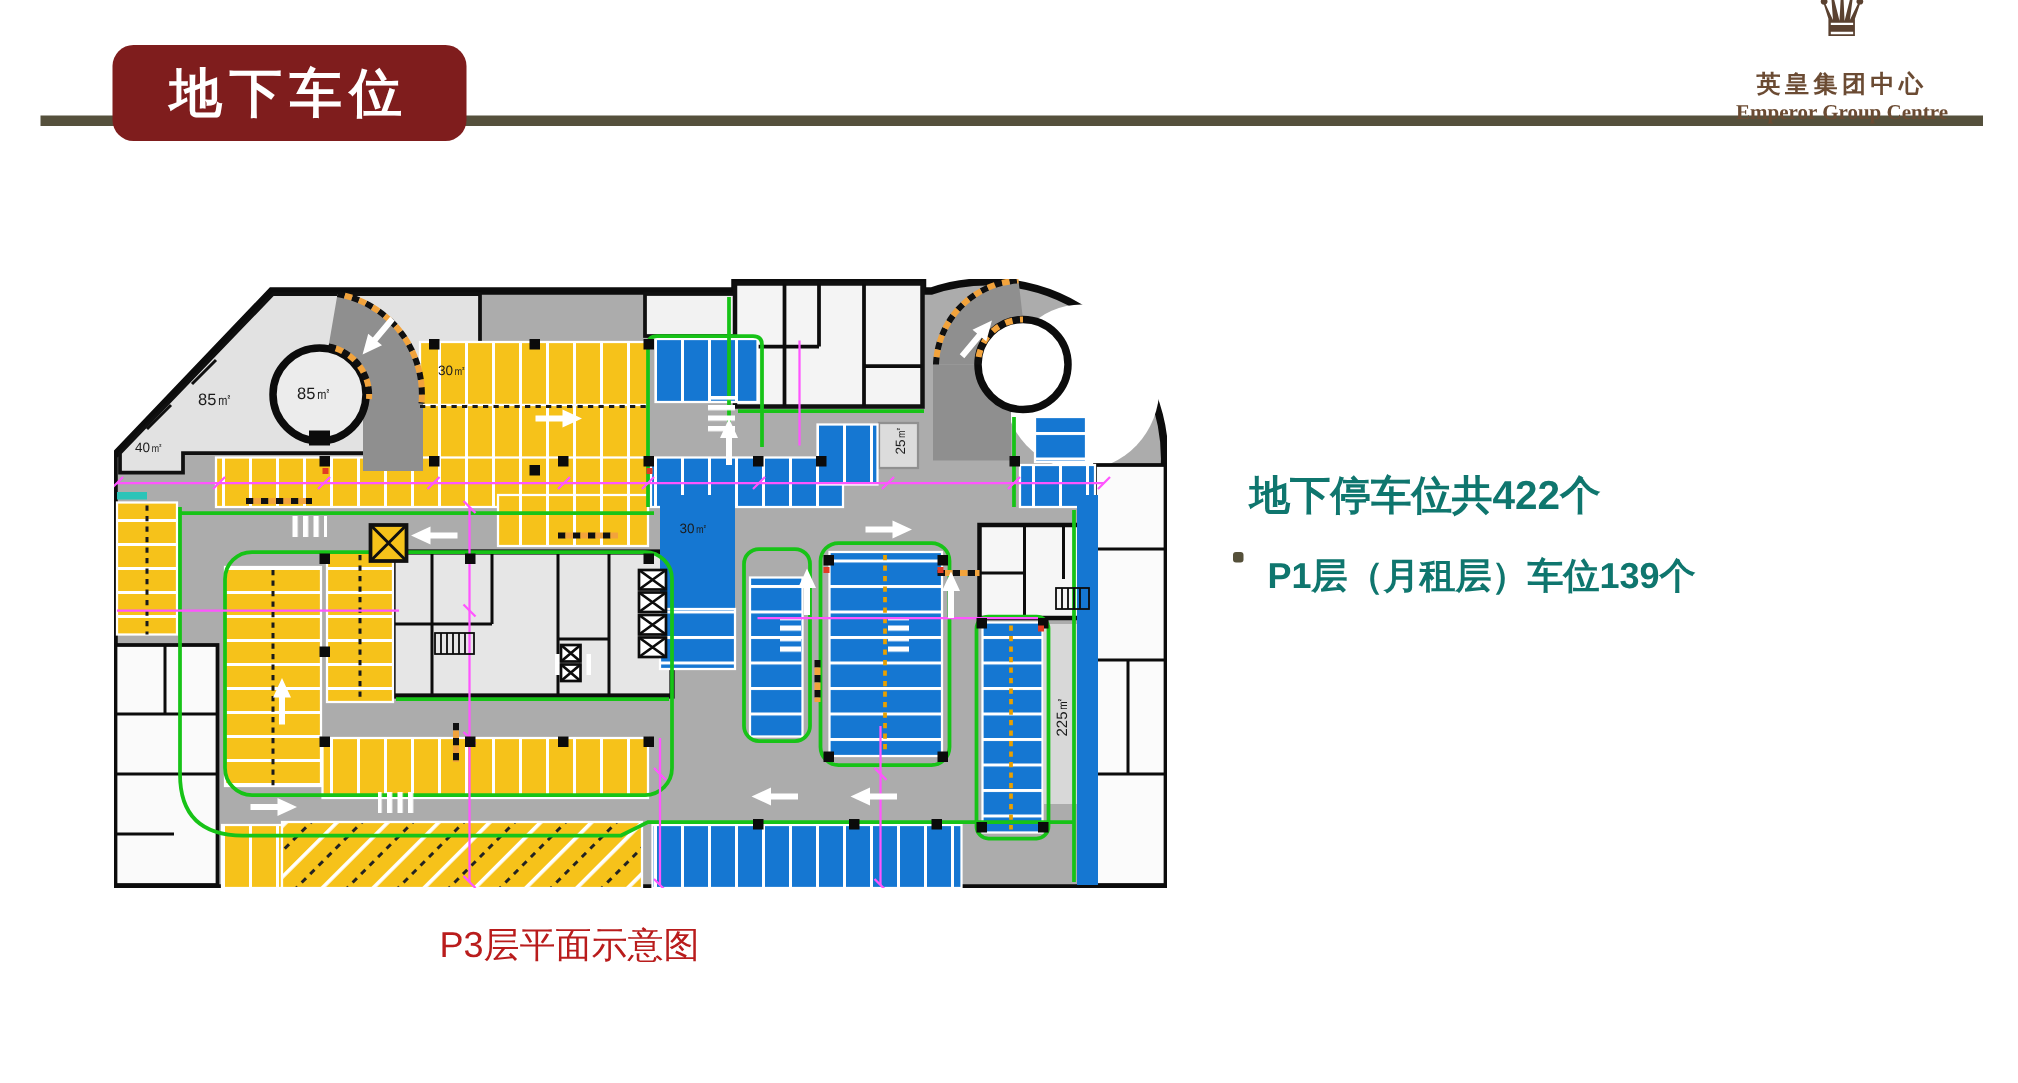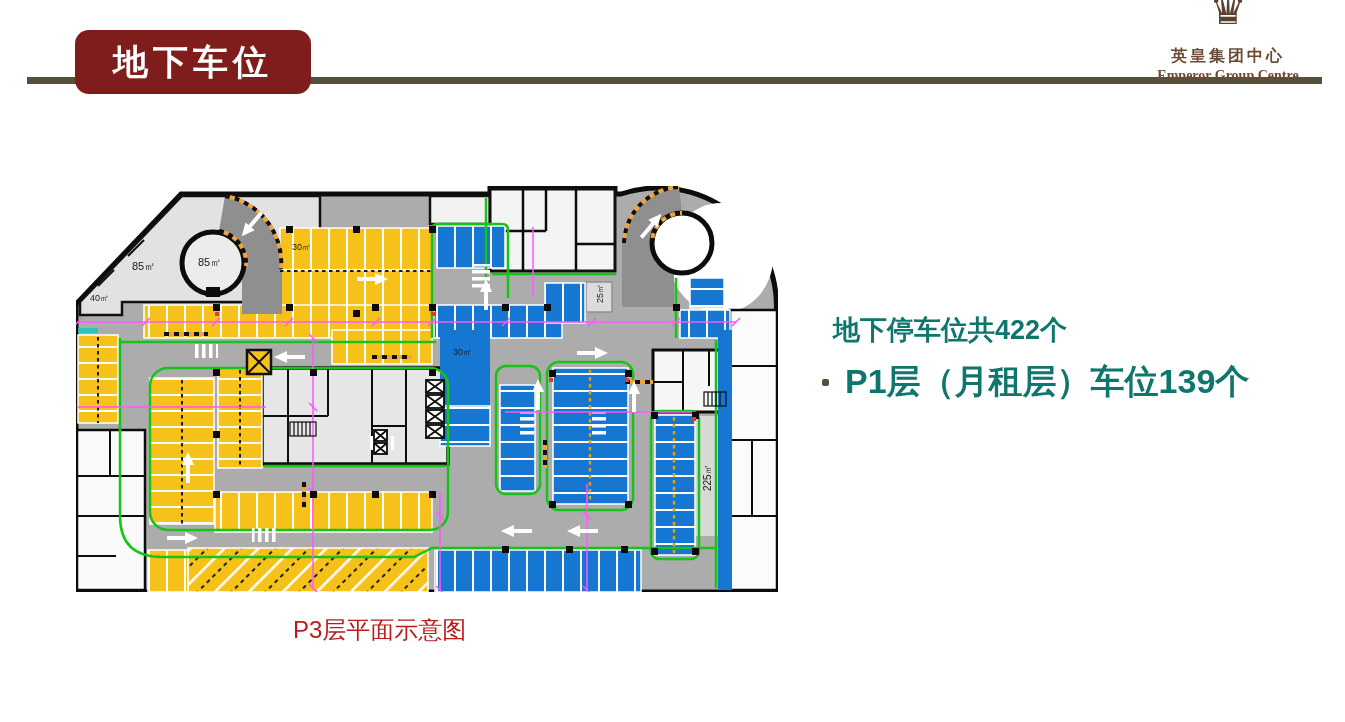--- a/index.html
+++ b/index.html
@@ -11,21 +11,21 @@
              border-radius:14px;display:flex;align-items:center;justify-content:center;
              color:#fff;font-size:35px;font-weight:bold;letter-spacing:5px;}
   .logo{position:absolute;left:1132px;top:0;width:192px;text-align:center;color:#6B4B33;}
   .logo .crown{font-size:42px;line-height:.85;color:#5A4130;margin-top:-8px;}
   .logo-cn{font-family:"Liberation Serif",serif;font-weight:bold;font-size:16px;
            letter-spacing:3px;margin-top:18px;}
   .logo-en{font-family:"Liberation Serif",serif;font-weight:bold;font-size:14px;margin-top:1px;}
   
   .stats{position:absolute;left:822px;top:295px;color:#0f766e;margin-top:17px;}
   .stats-heading{font-size:27px;font-weight:bold;margin:0 0 20px 11px;}
-  .stat-item{display:flex;align-items:center;gap:16px;font-size:34px;font-weight:bold;
+  .stat-item{display:flex;gap:16px;font-size:24px;font-weight:bold;
              margin-bottom:19px;height:28px;}
   .stat-dot{width:7px;height:7px;background:#55503A;border-radius:2px;flex:0 0 auto;}
   
   .caption{position:absolute;left:293px;top:614px;font-size:24px;color:#b91c1c;}
   
   .plan{position:absolute;left:76px;top:186px;width:702px;height:406px;}
   .plan svg{display:block;width:100%;height:100%;}
   .wall{fill:none;stroke:#0C0C0C;}
   .grn{fill:none;stroke:#17C317;stroke-width:2.5;}
   .mag{fill:none;stroke:#FF55FF;stroke-width:1.5;}

